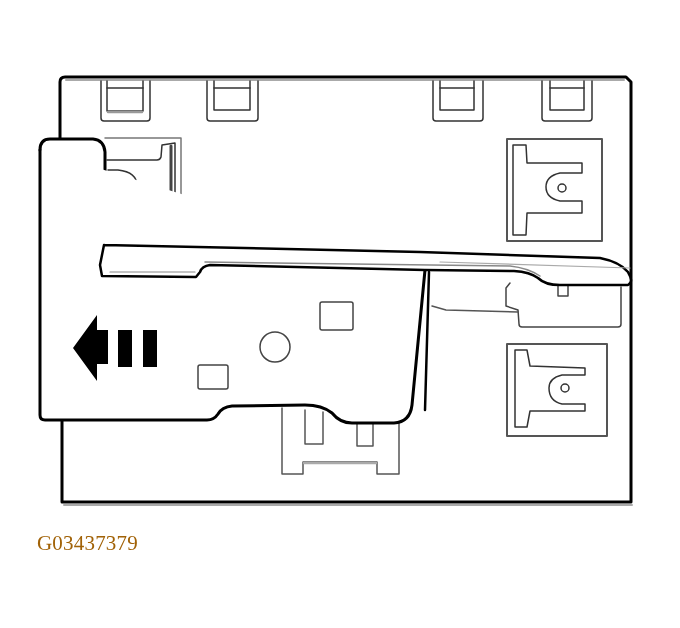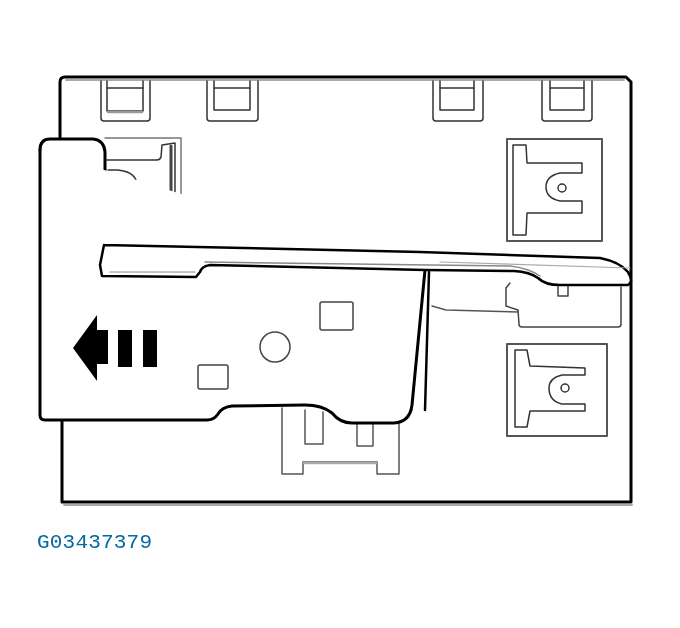--- a/index.html
+++ b/index.html
@@ -1,20 +1,20 @@
 <!DOCTYPE html>
 <html><head>
   <meta charset="utf-8">
   <style>
     html, body { margin: 0; padding: 0; background: #ffffff; }
     body { width: 680px; height: 628px; position: relative; overflow: hidden; }
     .figure { position: absolute; left: 0; top: 0; width: 680px; height: 628px; }
     .caption {
       position: absolute; left: 37px; top: 531px;
-      font-family: Liberation Mono, monospace; font-size: 21px; color: #0369a1;
+      font-family: Liberation Serif, serif; font-size: 21px; color: #a16207;
       letter-spacing: 0.2px;
     }
   </style>
 </head>
 <body>
 
 <div class="figure">
   <svg width="680" height="628" viewBox="0 0 680 628" xmlns="http://www.w3.org/2000/svg">
     <g fill="none" stroke-linejoin="round" stroke-linecap="round">
 

